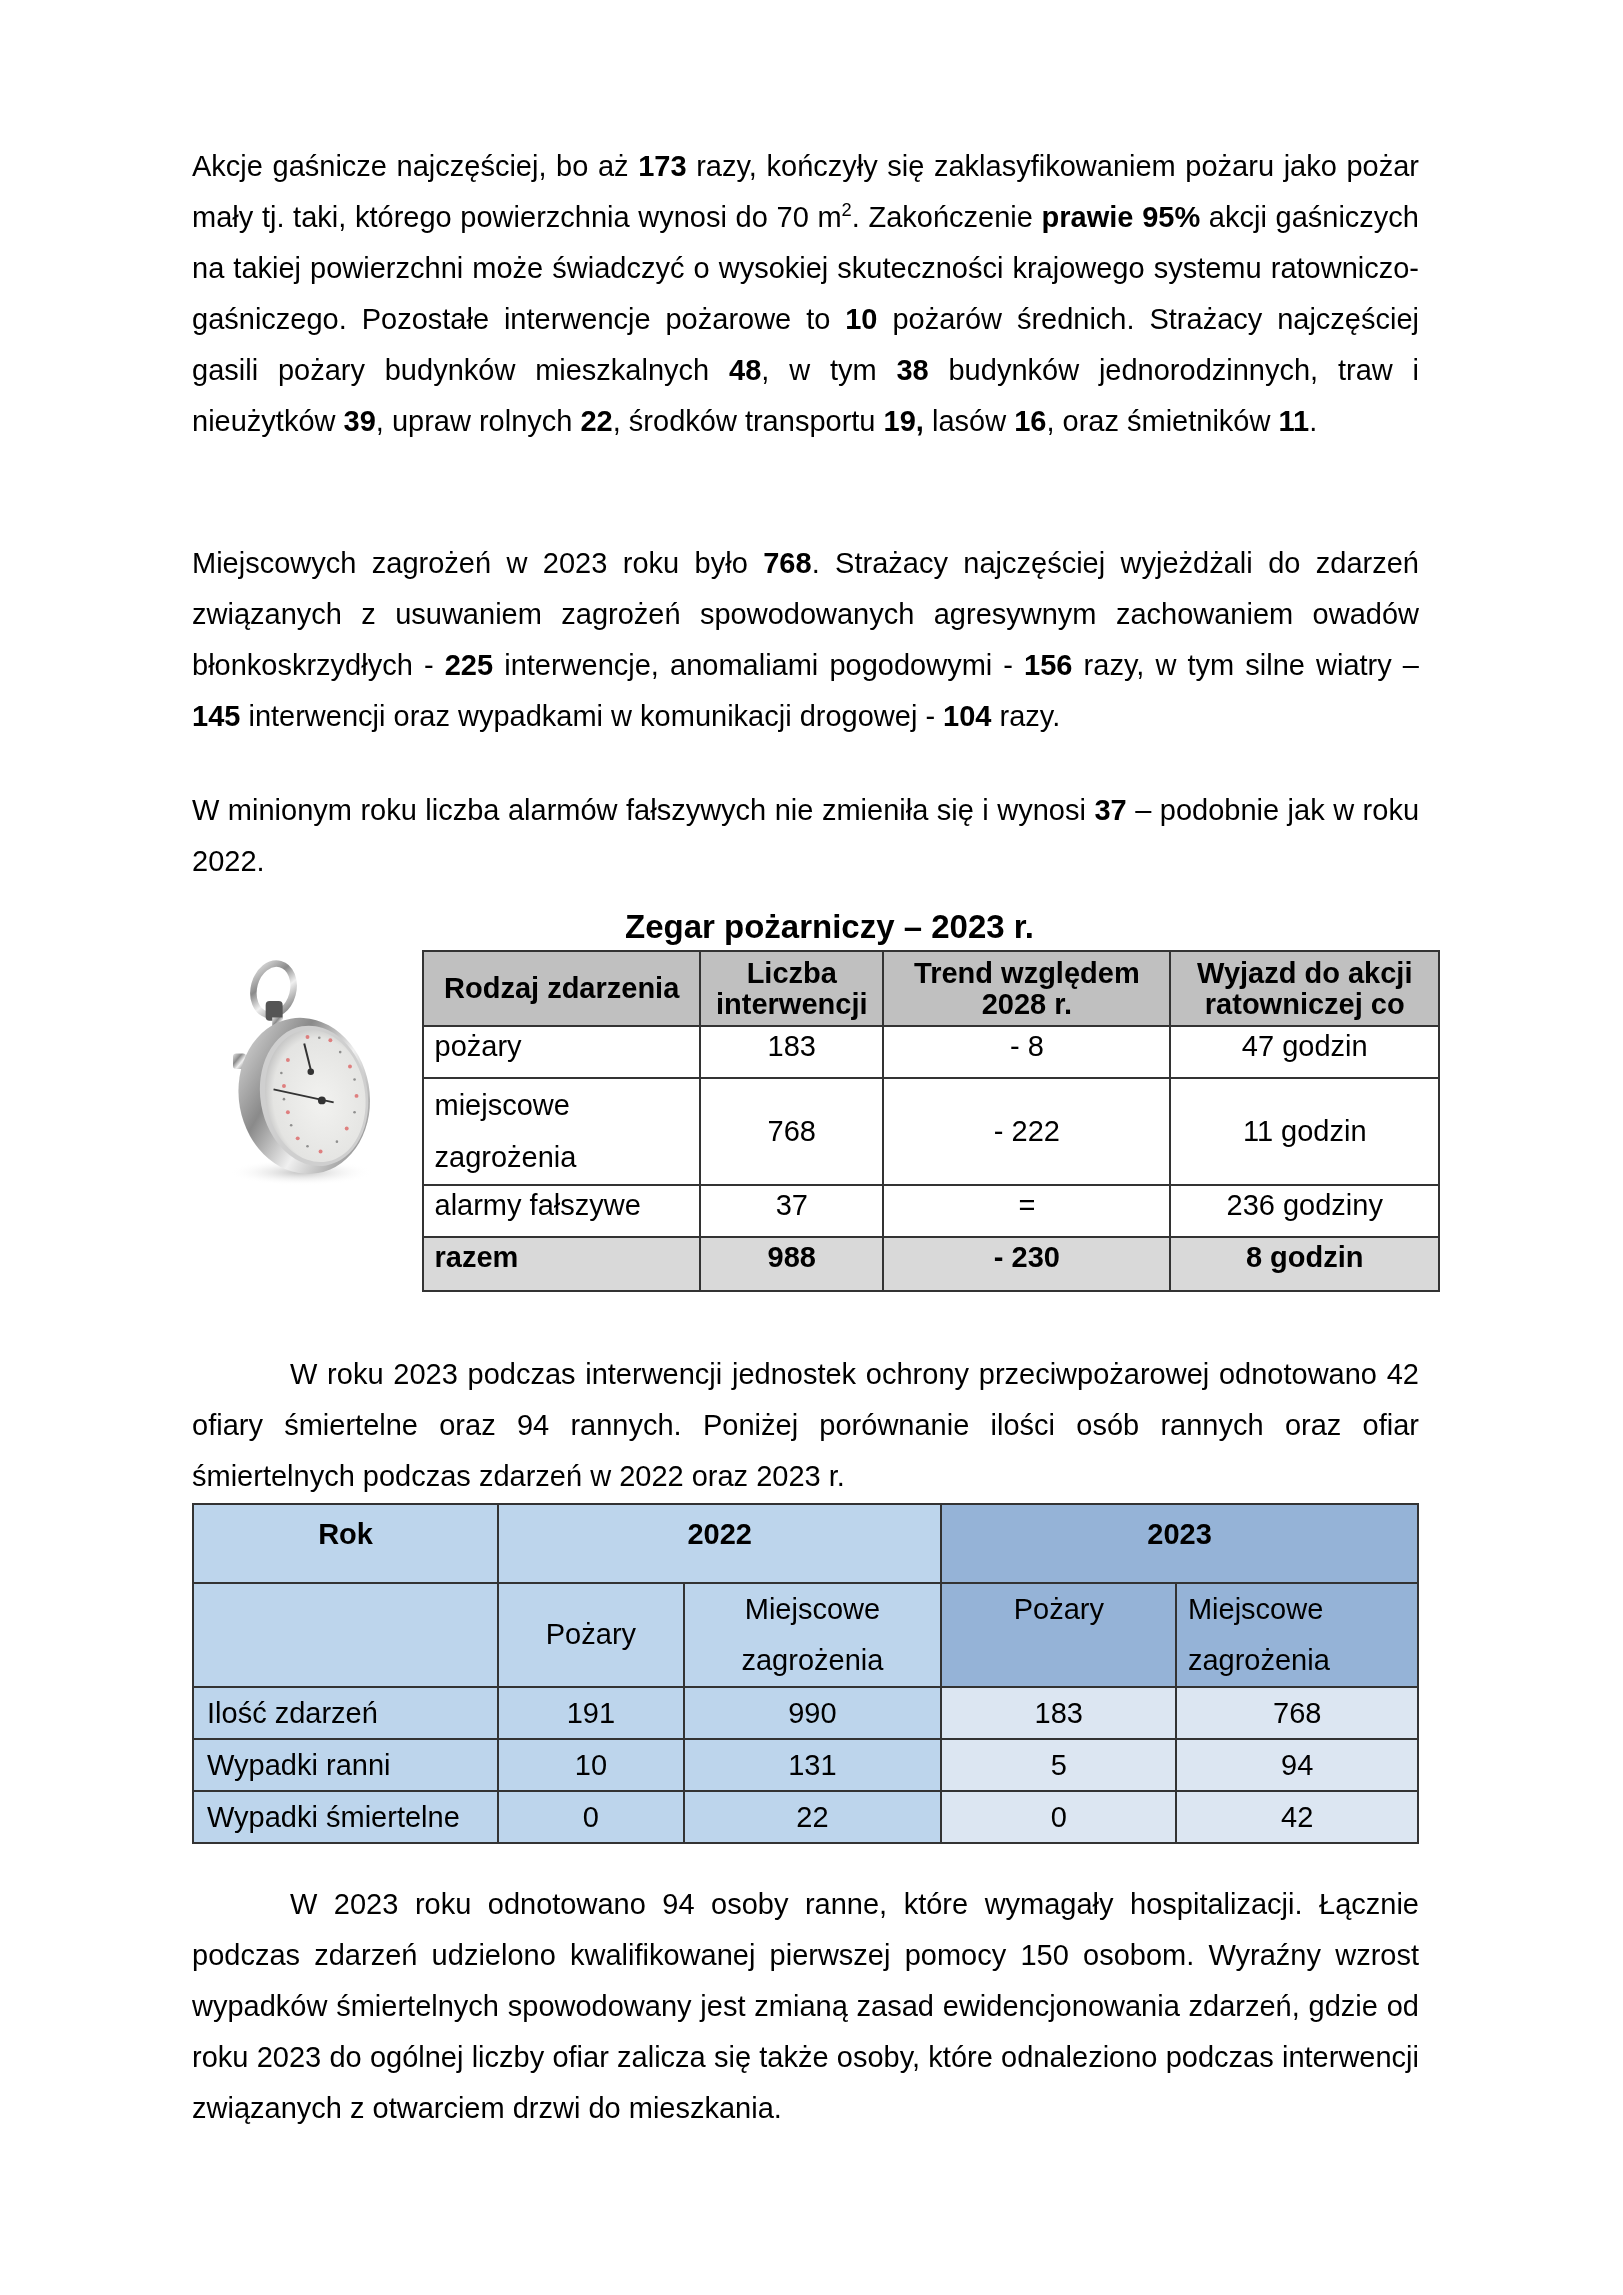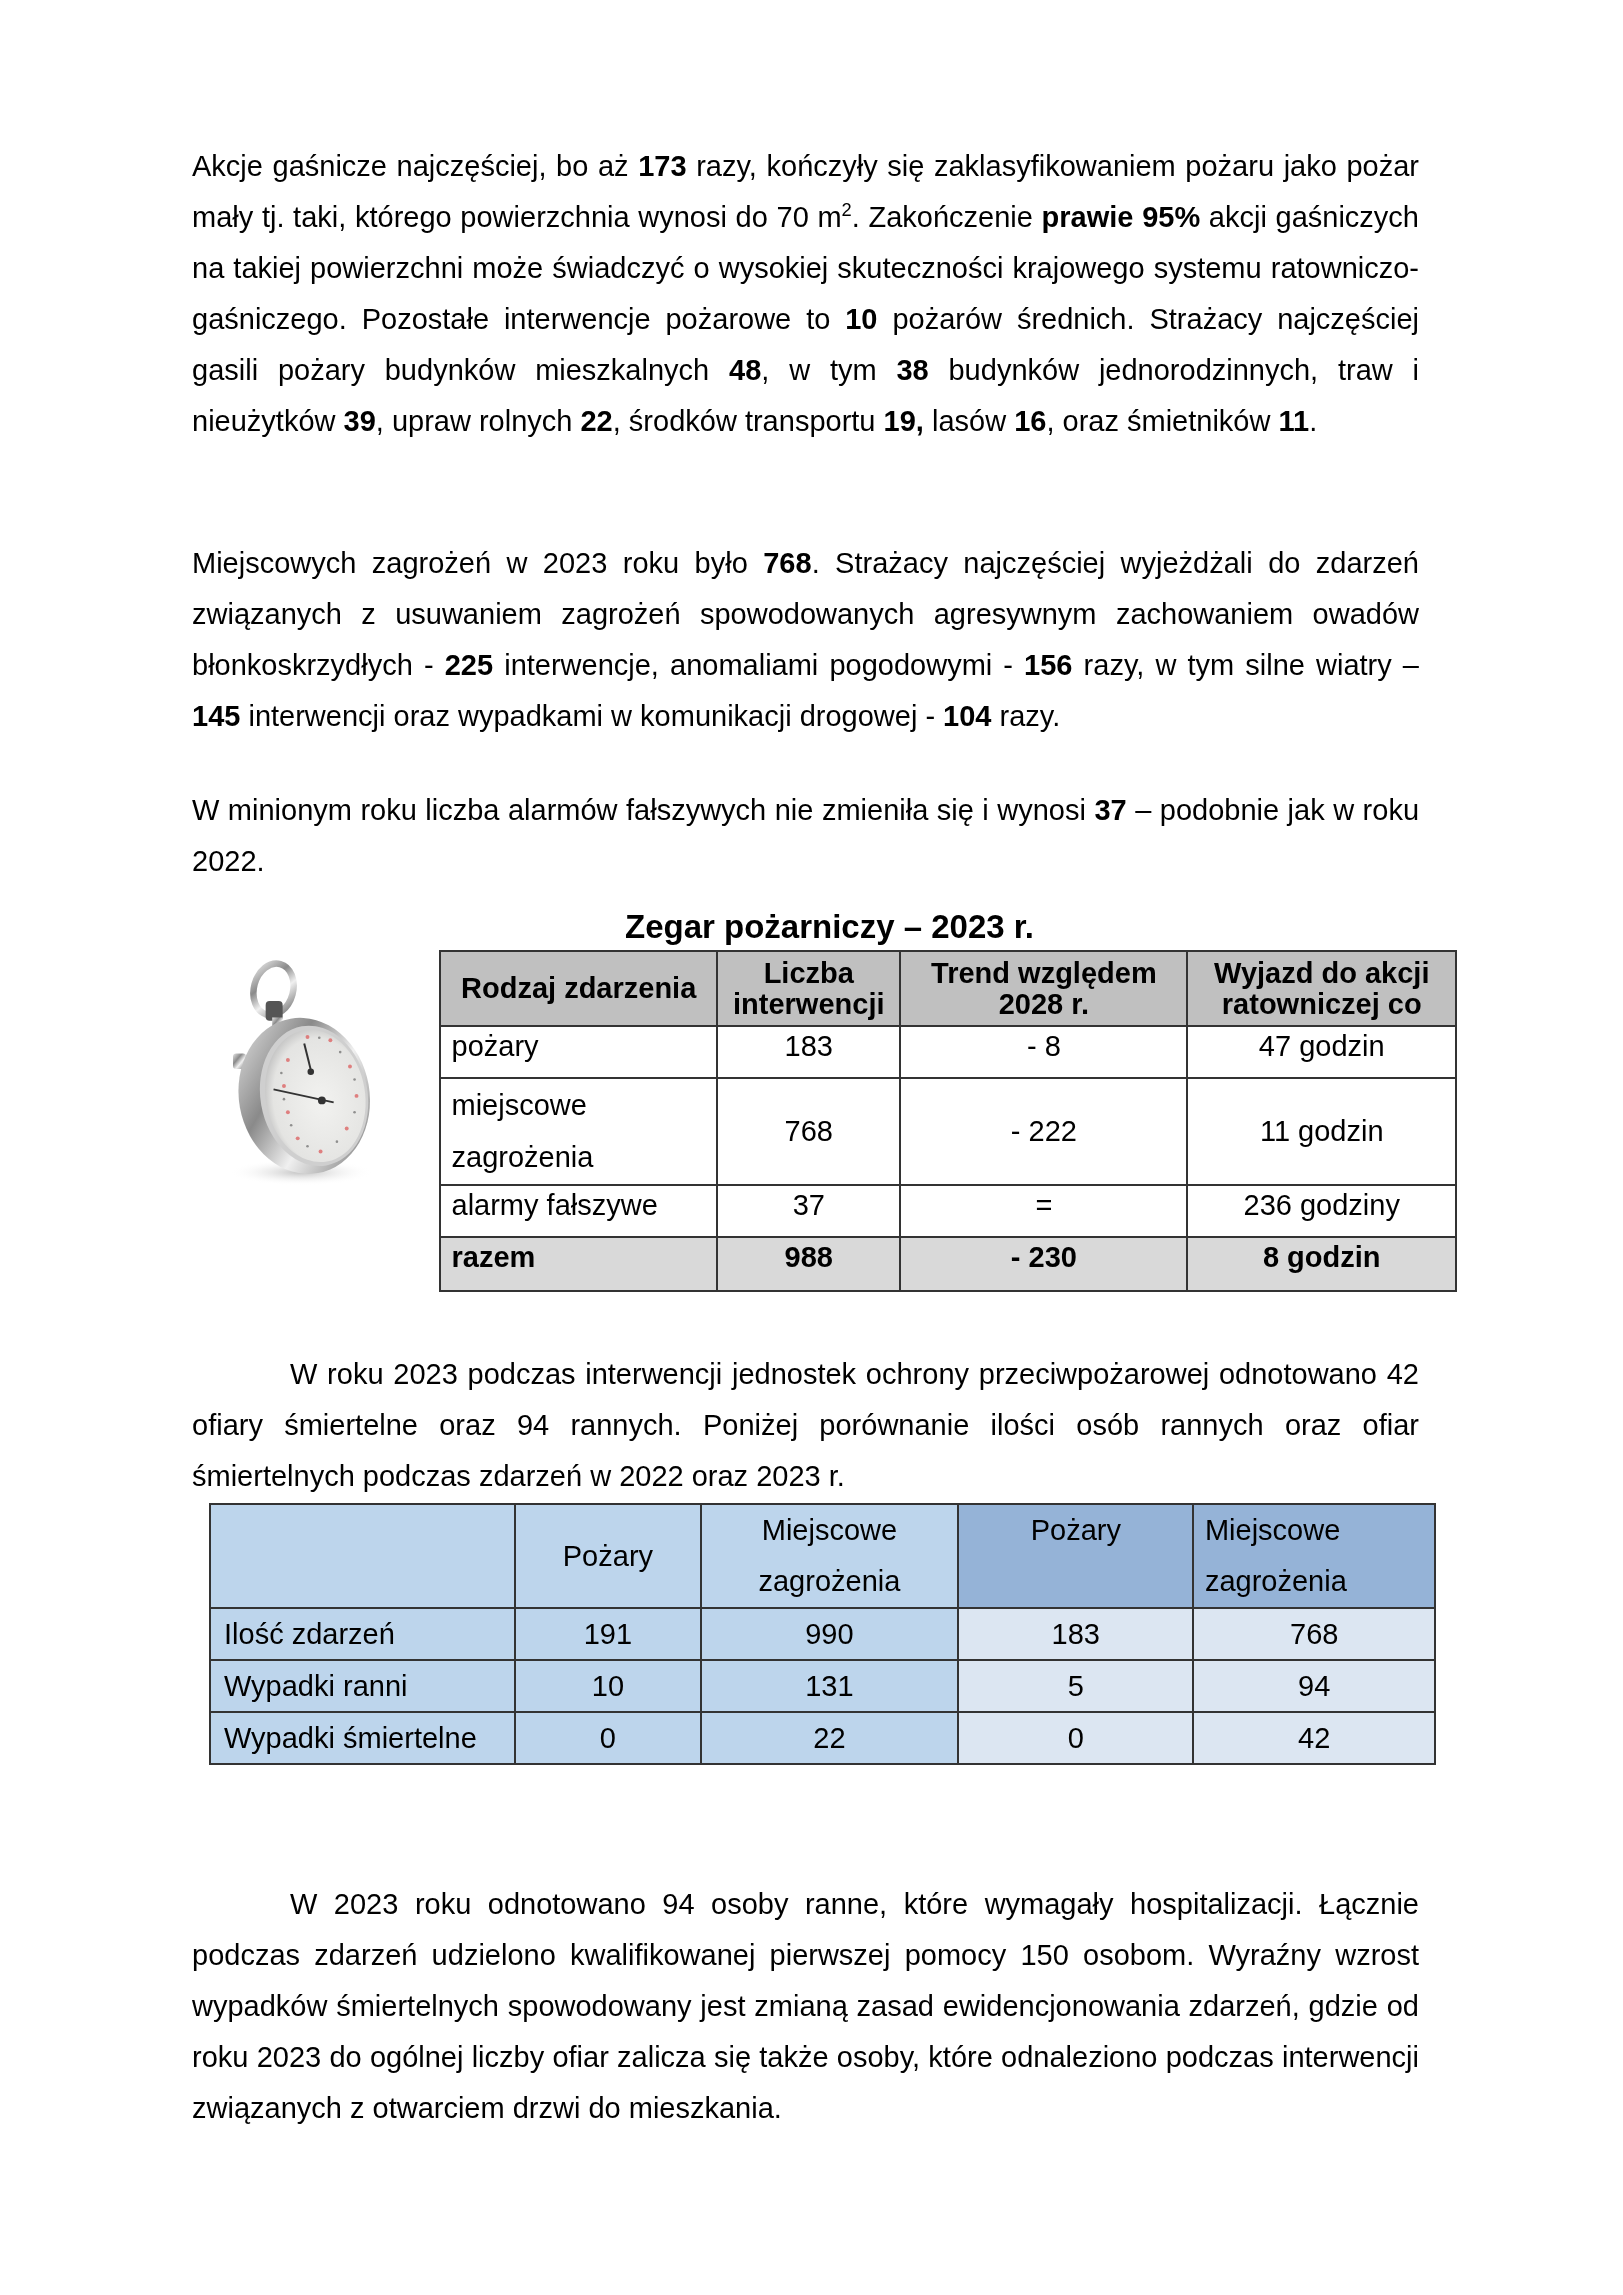--- a/index.html
+++ b/index.html
@@ -5,21 +5,21 @@
   html, body { margin: 0; padding: 0; background: #ffffff; }
   body { width: 1623px; height: 2295px; position: relative; overflow: hidden;
          font-family: "Liberation Sans", sans-serif; color: #000; }
   .p { position: absolute; left: 192px; width: 1227px; font-size: 29px; line-height: 51px;
        text-align: justify; text-align-last: auto; margin: 0; }
   .p b { font-weight: bold; }
   .indent { text-indent: 98px; }
   .caption-left { position:absolute; left: 625px; top: 908px; font-size: 33px; font-weight:bold; }
 
   
-  table { border-collapse: collapse; position: absolute; margin-left: 17px; }
+  table { border-collapse: collapse; position: absolute; }
   #t1 { left: 422px; top: 950px; width: 1018px; font-size: 29px; }
   #t1 td, #t1 th { border: 2px solid #333; padding: 0 10.5px; }
   #t1 th { background: #c0c0c0; font-weight: bold; text-align: center; line-height: 31px; height: 73px; }
   #t1 th.first { text-align: center; }
   #t1 td { height: 46px; line-height: 31px; text-align: center; vertical-align: top; padding-top: 3.9px; }
   #t1 td.lbl { text-align: left; }
   #t1 tr.tall td { height: 105px; vertical-align: middle; padding-top: 0; }
   #t1 tr.tall td.lbl { line-height: 52px; }
   #t1 tr.total td { background: #d9d9d9; font-weight: bold; height: 48px; }
 
@@ -157,20 +157,25 @@
 
 <table id="t2">
   <colgroup>
     <col style="width:306px">
       <col style="width:186px">
       <col style="width:258px">
       <col style="width:236px">
       <col style="width:242px">
   </colgroup>
   <tbody>
+      <tr class="r0">
+    <td class="c22">Rok</td>
+    <td class="c22" colspan="2">2022</td>
+    <td class="c23h" colspan="2">2023</td>
+  </tr>
   <tr class="r1">
     <td class="c22"></td>
     <td class="c22 mid">Pożary</td>
     <td class="c22">Miejscowe zagrożenia</td>
     <td class="c23h">Pożary</td>
     <td class="c23h left-text">Miejscowe zagrożenia</td>
   </tr>
   <tr class="rd">
     <td class="c22 lbl">Ilość zdarzeń</td>
     <td class="c22">191</td>

